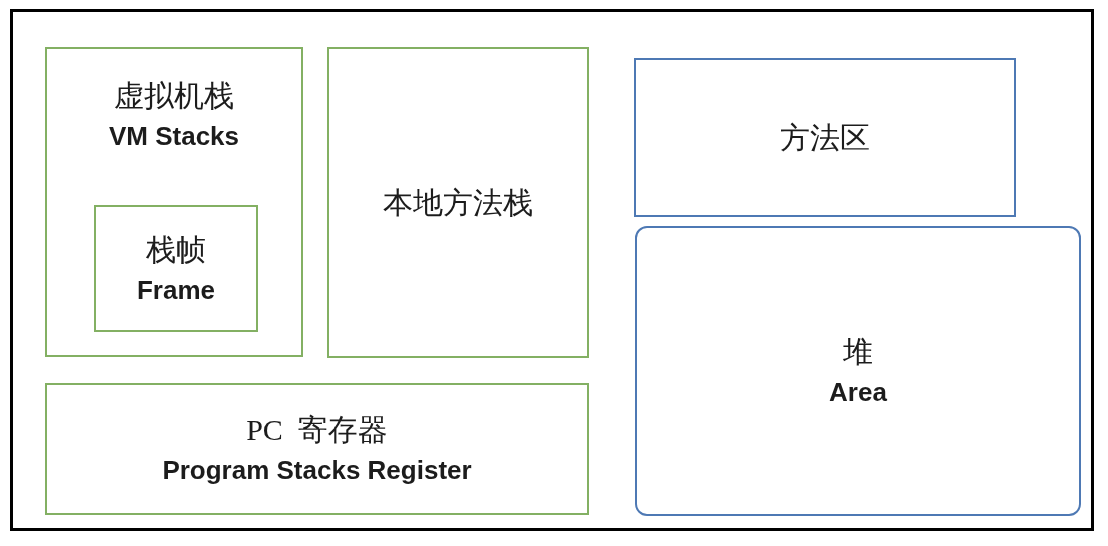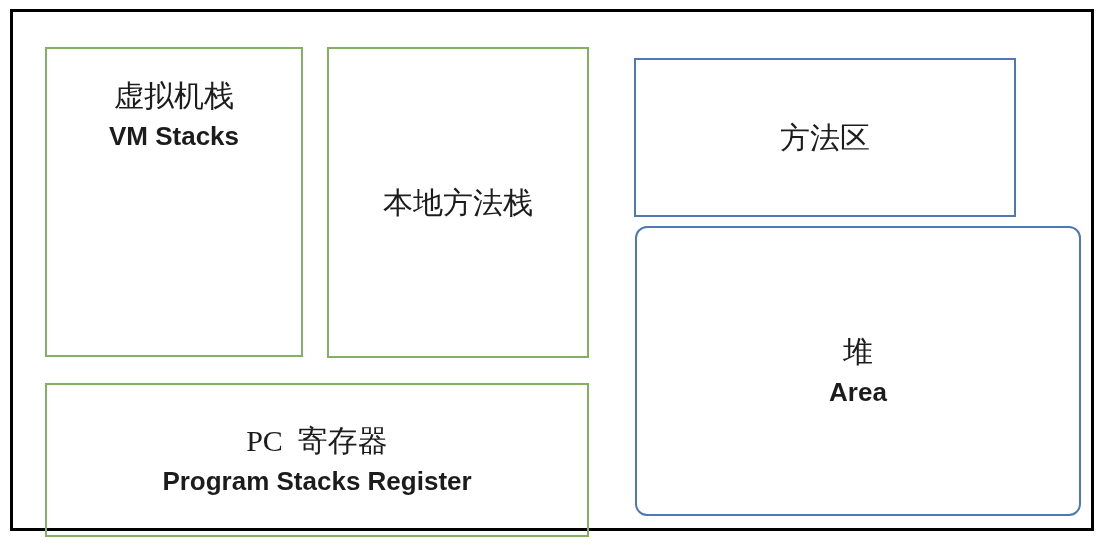--- a/index.html
+++ b/index.html
@@ -77,21 +77,21 @@
     left: 314px;
     top: 35px;
     width: 262px;
     height: 311px;
   }
   .native-stack .en { max-width: 212px; }
   .pc-register {
     left: 32px;
     top: 371px;
     width: 544px;
-    height: 154px;
+    height: 132px;
   }
   .method-area {
     left: 621px;
     top: 46px;
     width: 382px;
     height: 159px;
   }
   .heap {
     left: 622px;
     top: 214px;
@@ -102,20 +102,24 @@
 </head>
 <body>
 
 <div class="canvas">
 
   <div class="outer-frame">
 
     <div class="box green vm-stacks">
       <div class="zh">虚拟机栈</div>
       <div class="en">VM Stacks</div>
+      <div class="box green frame-box">
+        <div class="zh">栈帧</div>
+        <div class="en">Frame</div>
+      </div>
     </div>
 
     <div class="box green native-stack">
       <div class="zh">本地方法栈</div>
     </div>
 
     <div class="box green pc-register">
       <div class="zh">PC  寄存器</div>
       <div class="en">Program Stacks Register</div>
     </div>

